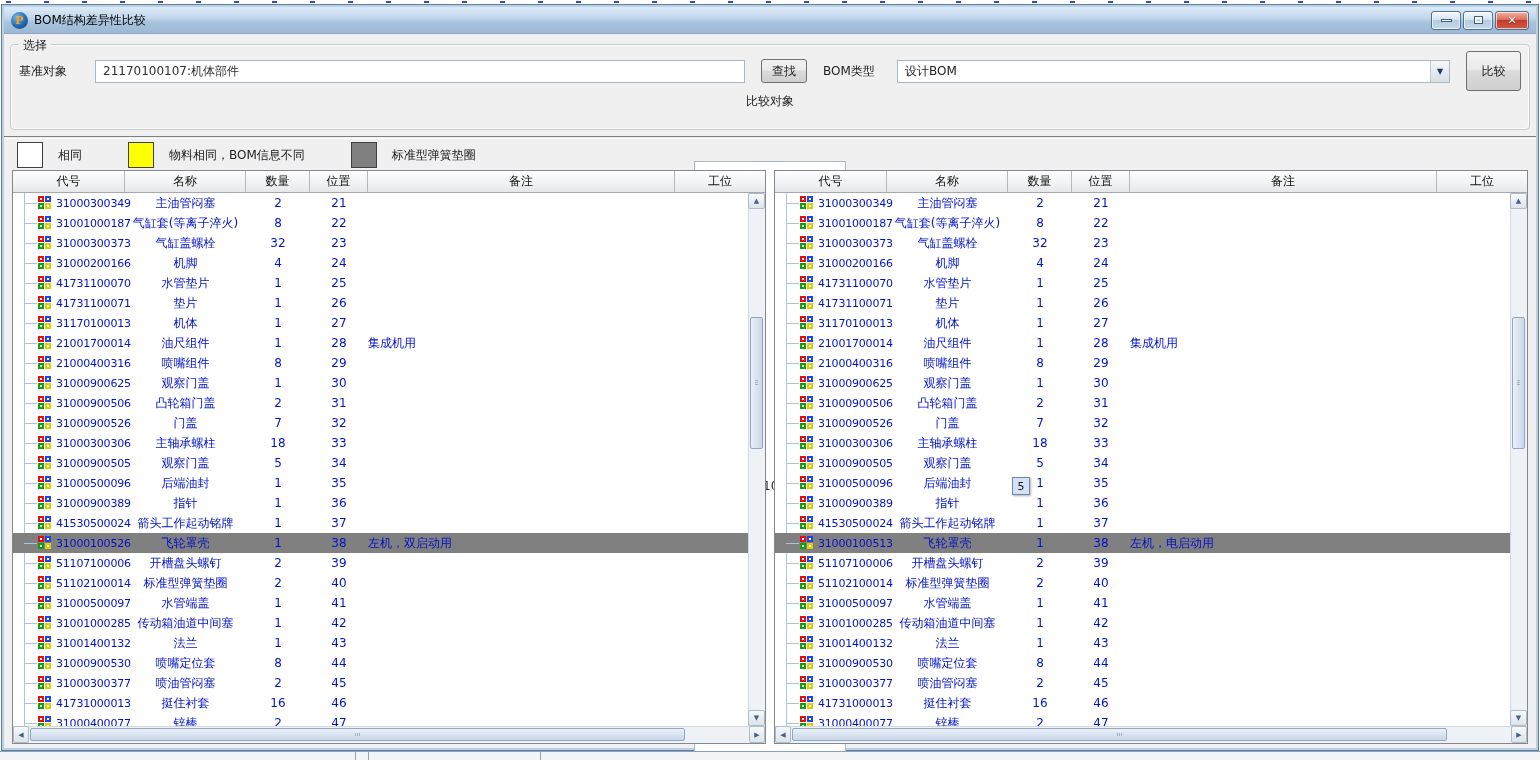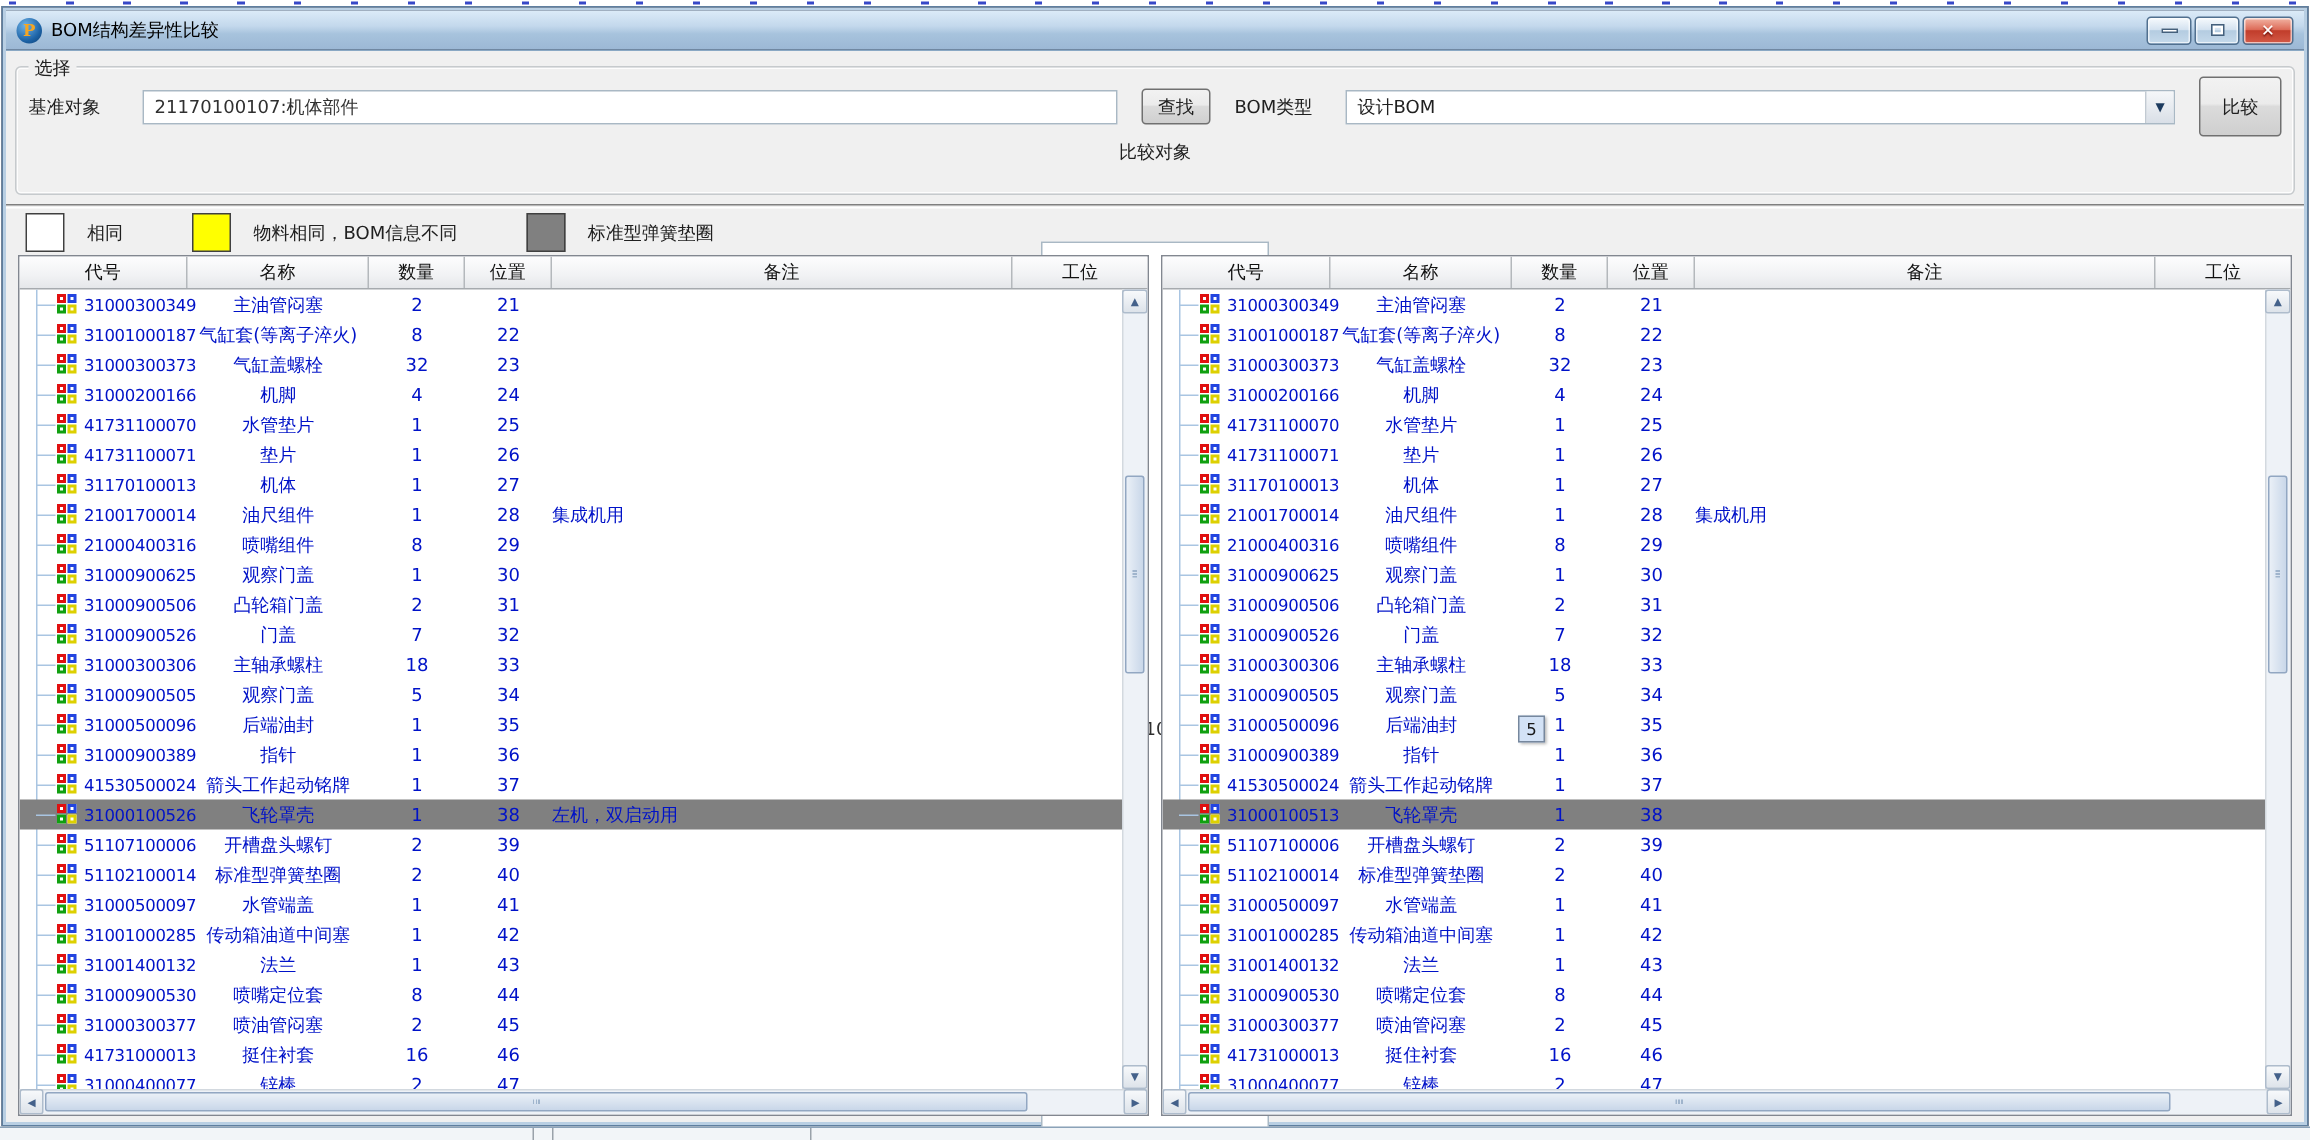--- a/index.html
+++ b/index.html
@@ -972,20 +972,21 @@
                     <i></i>
                     <i></i>
                     <i></i>
                     <i></i>
                   </span>
                   <span class="code-text">31000100513</span>
                 </span>
                 <span class="cell-name">飞轮罩壳</span>
                 <span class="cell-qty">1</span>
                 <span class="cell-pos">38</span>
+                <span class="cell-remark">左机，电启动用</span>
                 <span class="cell-station"></span>
               </div>
               <div class="trow">
                 <span class="cell-code">
                   <i class="stub"></i>
                   <span class="bom-icon">
                     <i></i>
                     <i></i>
                     <i></i>
                     <i></i>

